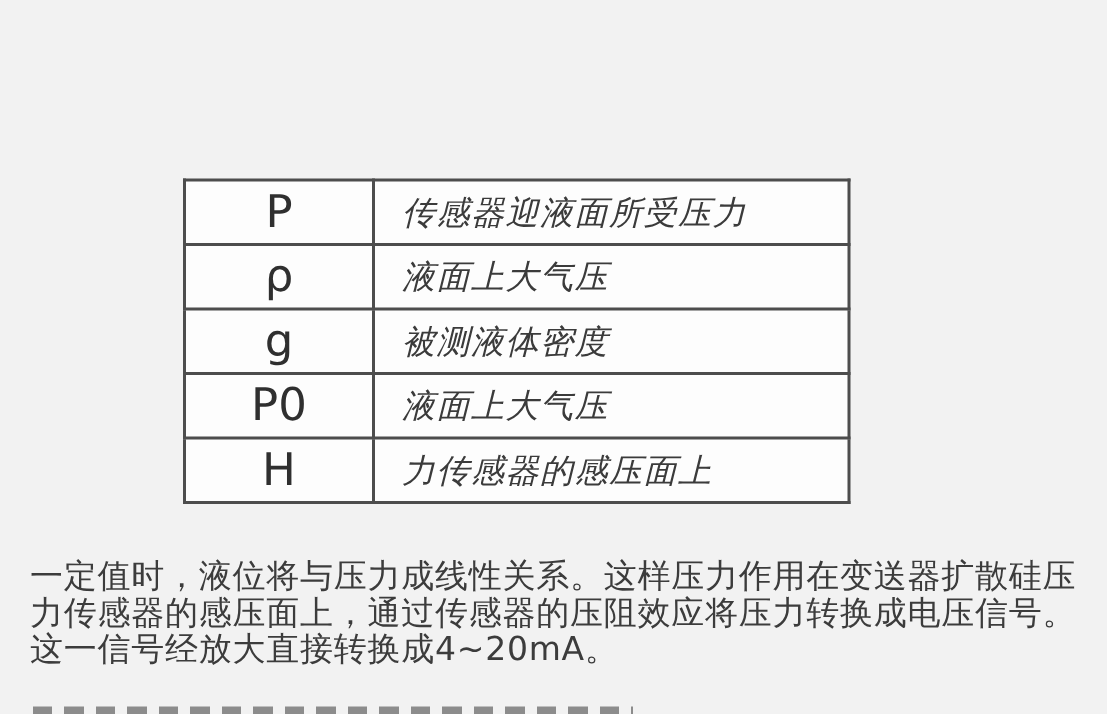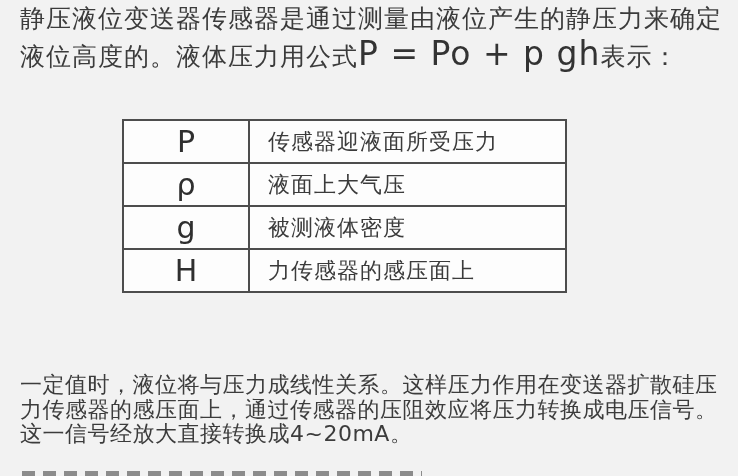--- a/index.html
+++ b/index.html
@@ -54,20 +54,21 @@
     text-align: center;
     font-size: 30px;
     color: #2f2f2f;
   }
   .symbol-table td.mean {
     width: 296px;
     padding-left: 18px;
     font-size: 22px;
     letter-spacing: 1px;
     color: #3b3b3b;
+    font-style: italic;
   }
 
   
   .bodytext {
     position: absolute;
     left: 20px;
     top: 373px;
     font-size: 22px;
     line-height: 24.7px;
     letter-spacing: 0.5px;
@@ -88,40 +89,38 @@
       rgba(0,0,0,0) 13px, rgba(0,0,0,0) 21px
     );
     opacity: 0.75;
   }
 </style>
 </head>
 <body>
 
 <div class="canvas">
 
-  <div class="intro">
-    <div class="intro-line1">静压液位变送器传感器是通过测量由液位产生的静压力来确定</div>
-    <div class="intro-line2">
-      <span>液位高度的。液体压力用公式</span><span class="formula">P = Po + p gh</span><span>表示：</span>
-    </div>
-  </div>
 
   <table class="symbol-table">
     <tbody>
       <tr>
         <td class="sym">P</td>
         <td class="mean">传感器迎液面所受压力</td>
       </tr>
       <tr>
         <td class="sym">ρ</td>
         <td class="mean">液面上大气压</td>
       </tr>
       <tr>
         <td class="sym">g</td>
         <td class="mean">被测液体密度</td>
+      </tr>
+      <tr>
+        <td class="sym">P0</td>
+        <td class="mean">液面上大气压</td>
       </tr>
       <tr>
         <td class="sym">H</td>
         <td class="mean">力传感器的感压面上</td>
       </tr>
     </tbody>
   </table>
 
   <div class="bodytext">
     <div>一定值时，液位将与压力成线性关系。这样压力作用在变送器扩散硅压</div>

